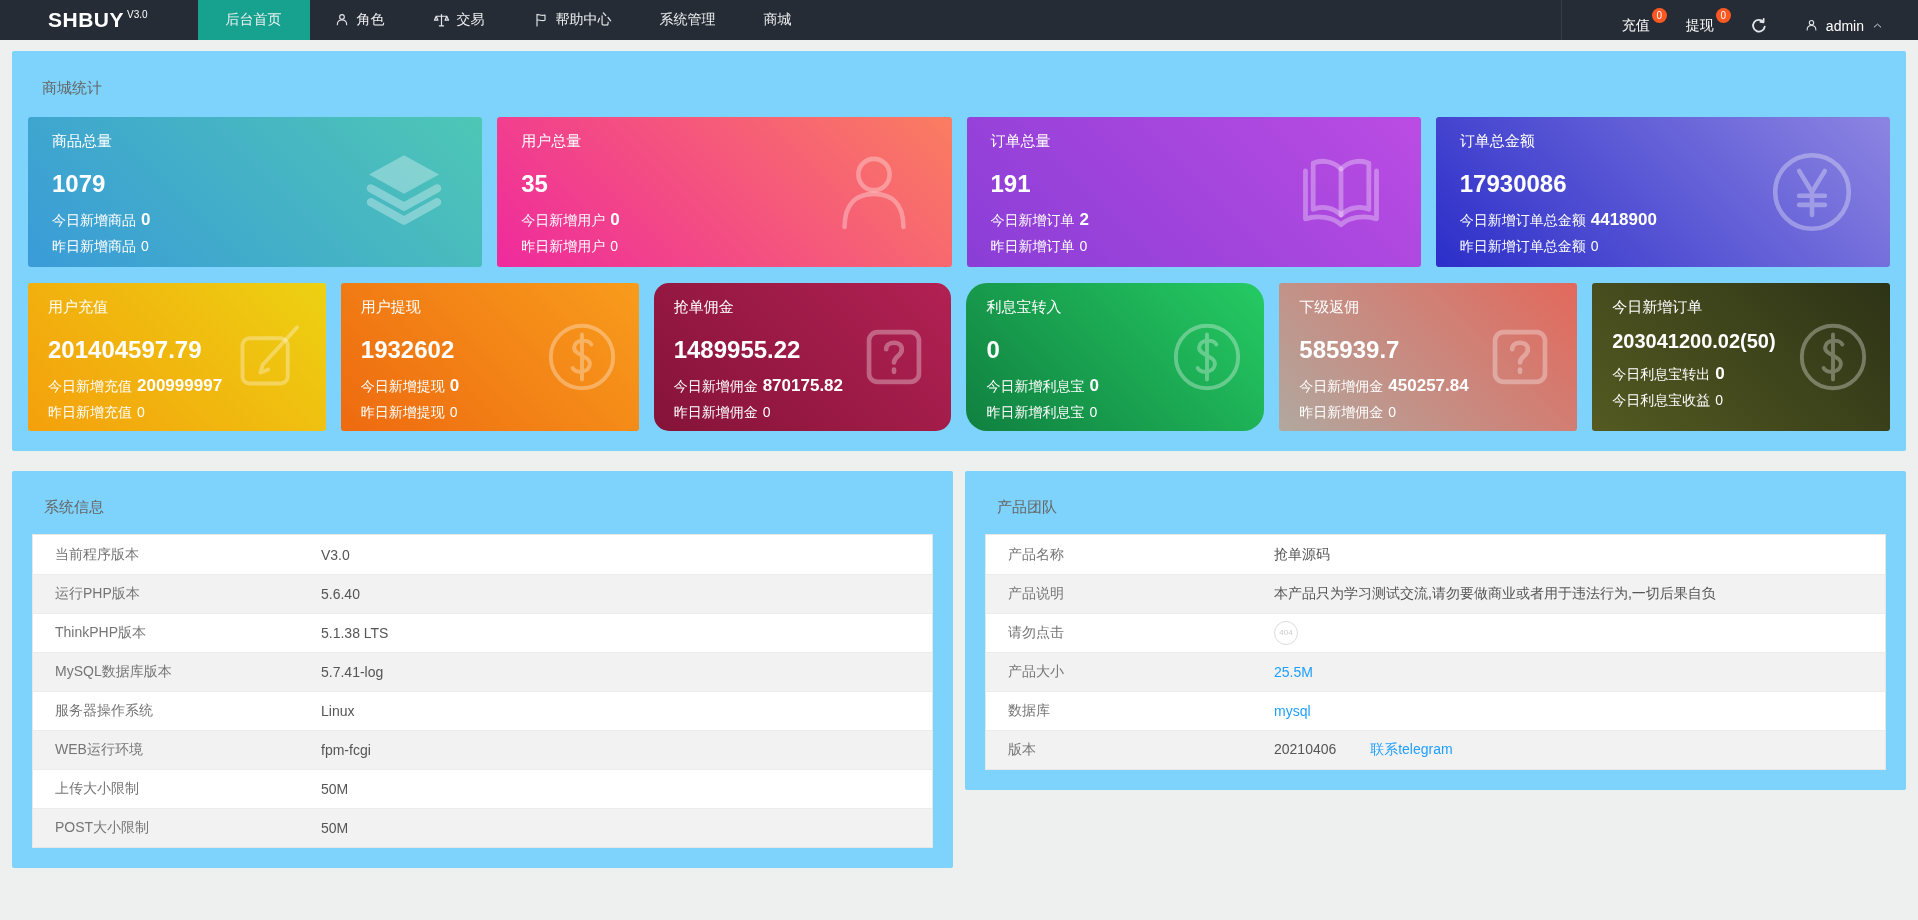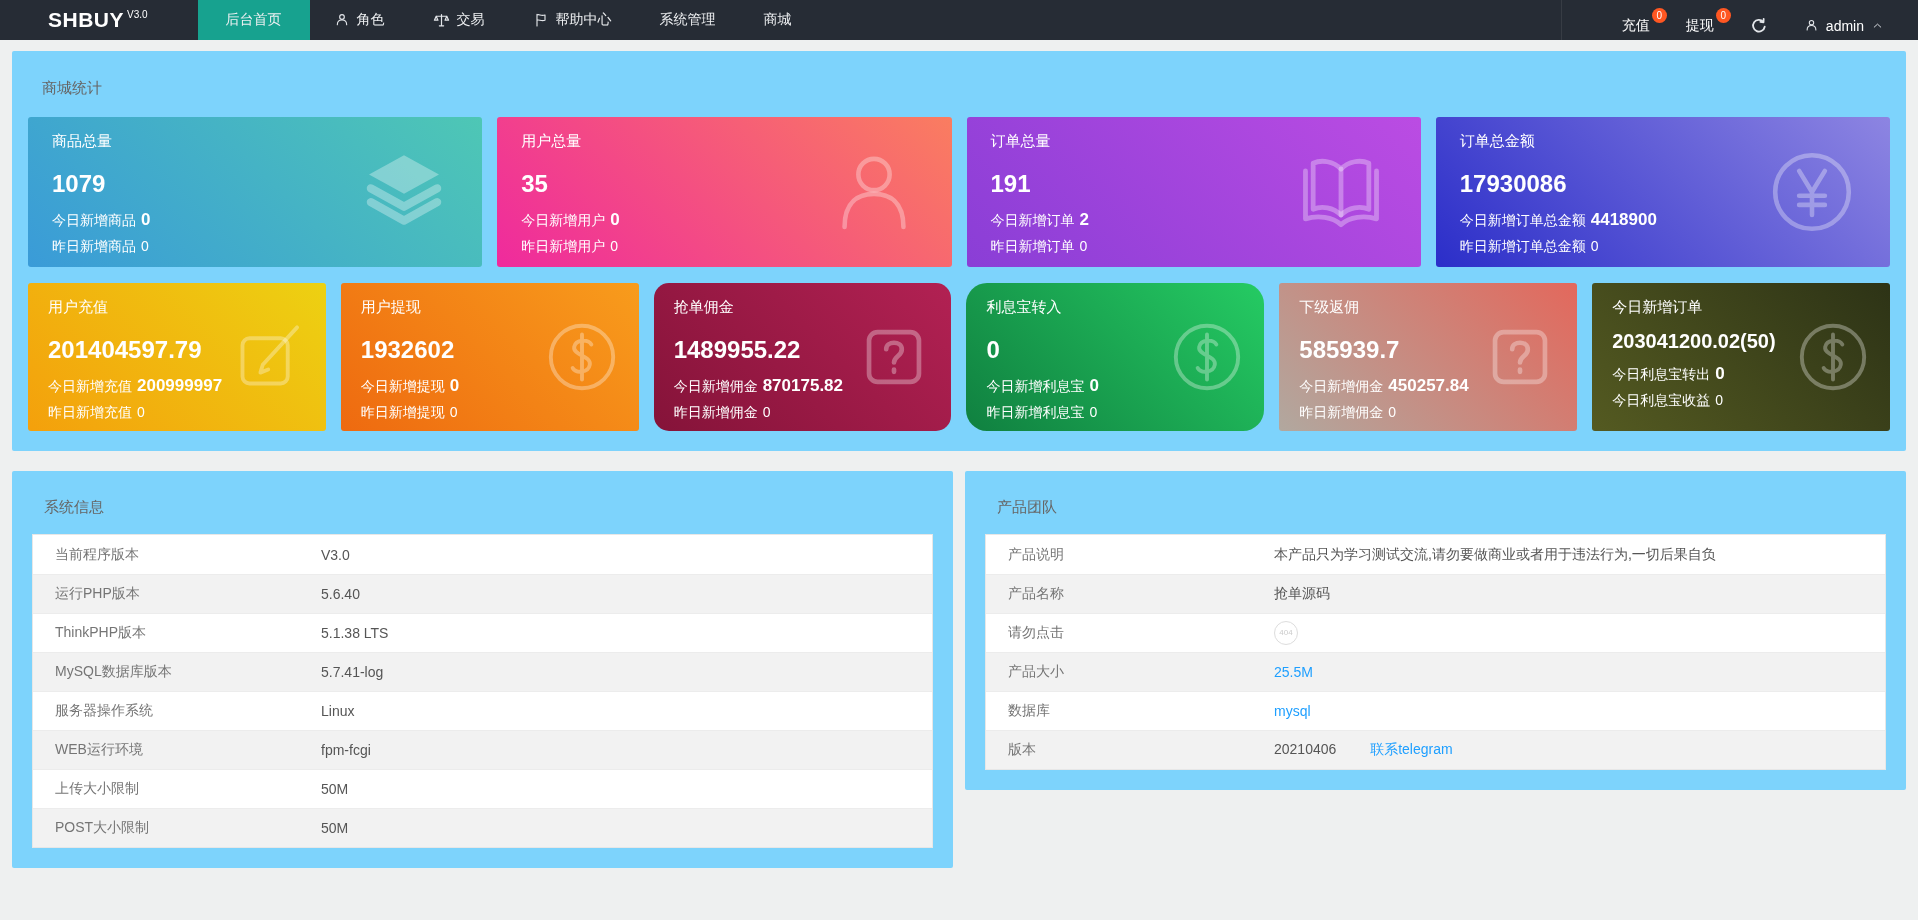--- a/index.html
+++ b/index.html
@@ -337,26 +337,26 @@
           <div class="ilabel">POST大小限制</div>
           <div class="ivalue">50M</div>
         </div>
       </div>
     </div>
 
     <div class="panel">
       <div class="section-title" style="margin:6px 0 0 12px;">产品团队</div>
       <div class="info-table">
         <div class="irow">
+          <div class="ilabel">产品名称</div>
+          <div class="ivalue">抢单源码</div>
+        </div>
+        <div class="irow">
           <div class="ilabel">产品说明</div>
           <div class="ivalue">本产品只为学习测试交流,请勿要做商业或者用于违法行为,一切后果自负</div>
-        </div>
-        <div class="irow">
-          <div class="ilabel">产品名称</div>
-          <div class="ivalue">抢单源码</div>
         </div>
         <div class="irow">
           <div class="ilabel">请勿点击</div>
           <div class="ivalue">
             <span class="badge-404">404</span>
           </div>
         </div>
         <div class="irow">
           <div class="ilabel">产品大小</div>
           <div class="ivalue">

